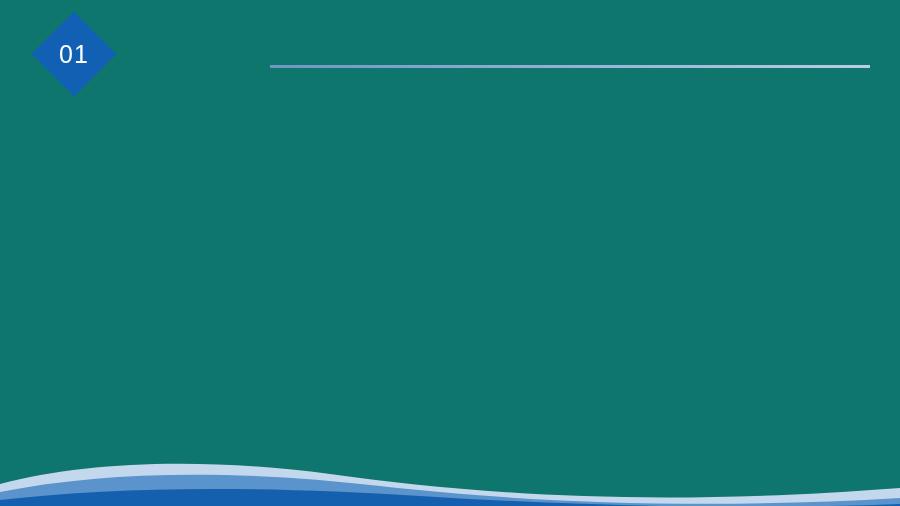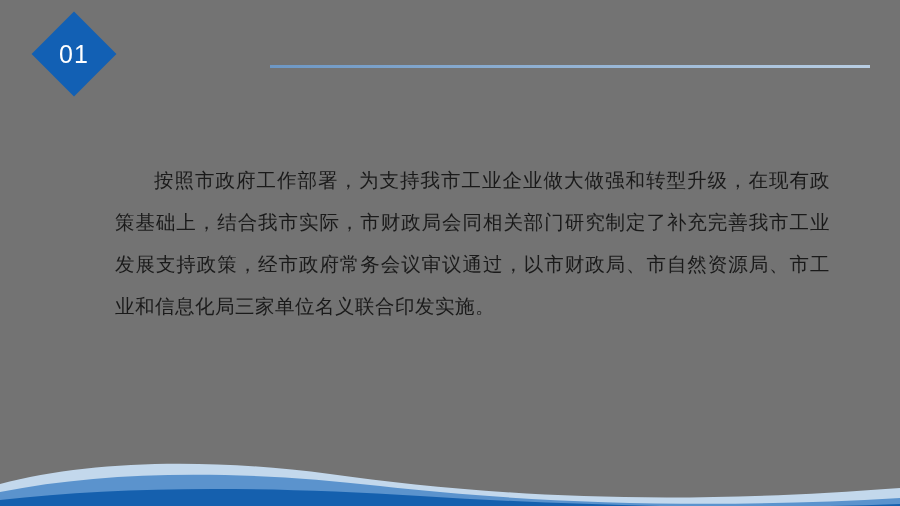--- a/index.html
+++ b/index.html
@@ -10,21 +10,21 @@
     width: 900px;
     height: 506px;
     background: #ffffff;
     font-family: "Liberation Serif", serif;
     overflow: hidden;
   }
   .slide {
     position: relative;
     width: 900px;
     height: 506px;
-    background: #737373;
+    background: #0f766e;
     overflow: hidden;
   }
 
   
   .header {
     position: absolute;
     left: 0;
     top: 0;
     width: 900px;
     height: 105px;
@@ -122,21 +122,20 @@
     <div class="badge-wrap">
       <div class="badge-diamond"></div>
       <div class="badge-number">01</div>
     </div>
 
 
     <div class="header-rule"></div>
 
   </div>
 
-  <div class="body-text">按照市政府工作部署，为支持我市工业企业做大做强和转型升级，在现有政策基础上，结合我市实际，市财政局会同相关部门研究制定了补充完善我市工业发展支持政策，经市政府常务会议审议通过，以市财政局、市自然资源局、市工业和信息化局三家单位名义联合印发实施。</div>
 
   <div class="wave-band">
     <svg width="900" height="58" viewBox="0 0 900 58" xmlns="http://www.w3.org/2000/svg">
       <path d="M0 36 C 90 12, 210 10, 330 26 C 470 45, 640 60, 900 40 L900 58 L0 58 Z" fill="#c3d8ec"></path>
       <path d="M0 44 C 110 22, 240 22, 380 38 C 520 54, 700 62, 900 50 L900 58 L0 58 Z" fill="#5b93cd"></path>
       <path d="M0 52 C 120 38, 260 38, 420 48 C 580 58, 740 62, 900 56 L900 58 L0 58 Z" fill="#1560ae"></path>
     </svg>
   </div>
 
 </div>

